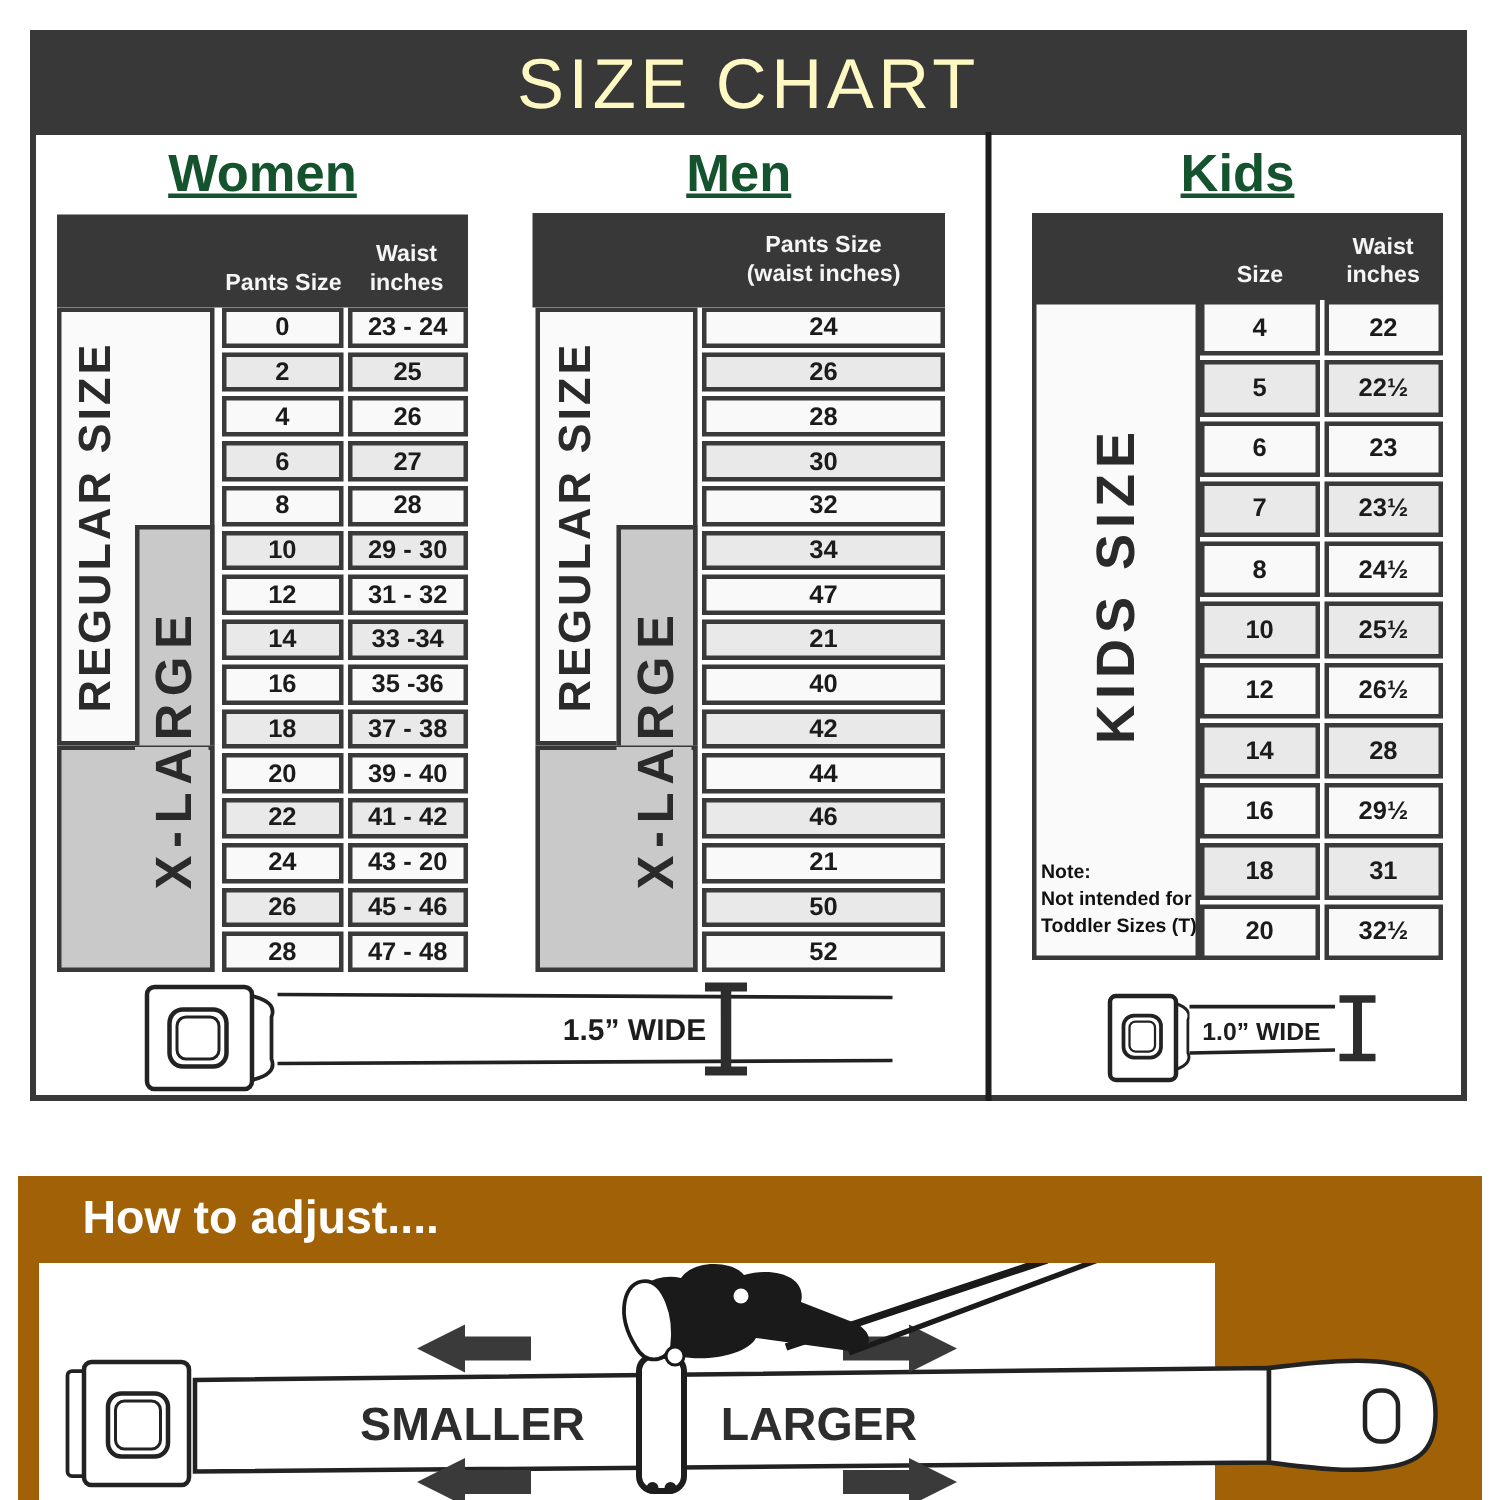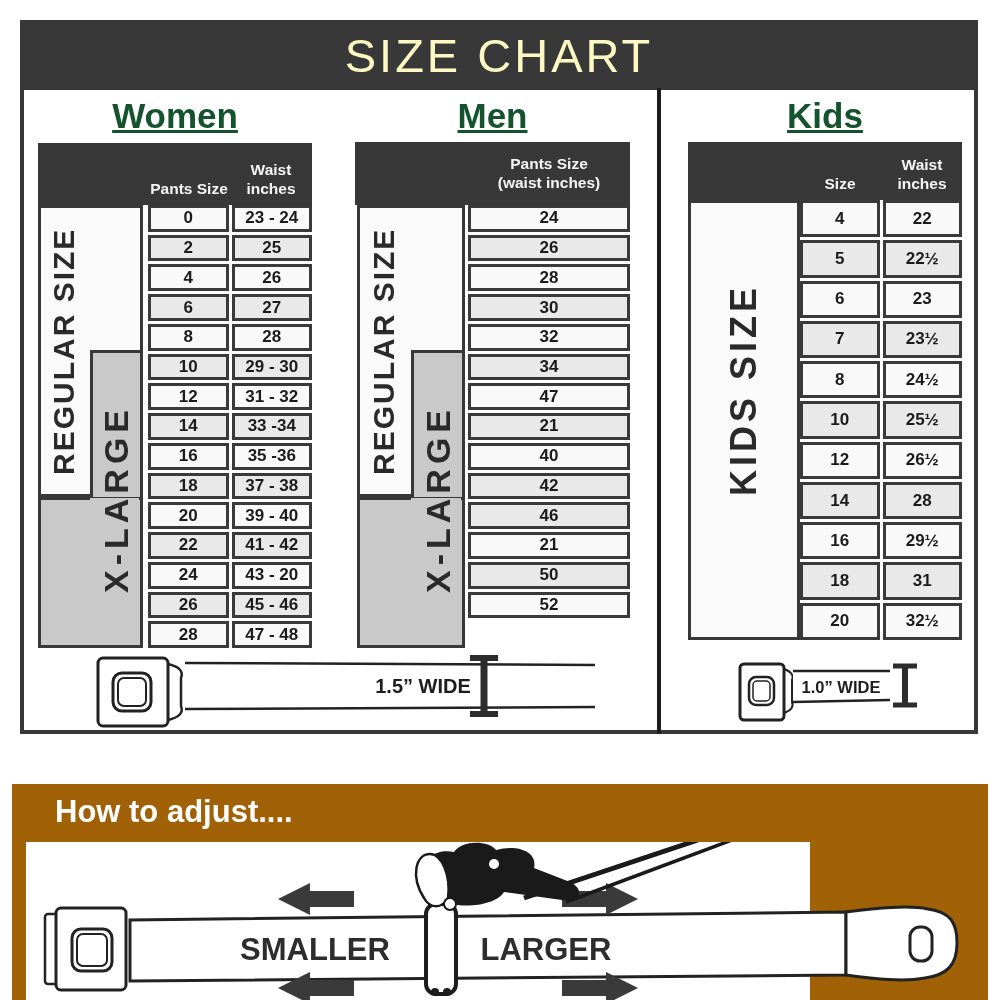--- a/index.html
+++ b/index.html
@@ -175,20 +175,23 @@
       <div class="trow one">
         <div class="cell alt">21</div>
       </div>
       <div class="trow one">
         <div class="cell">40</div>
       </div>
       <div class="trow one">
         <div class="cell alt">42</div>
       </div>
       <div class="trow one">
+        <div class="cell">44</div>
+      </div>
+      <div class="trow one">
         <div class="cell alt">46</div>
       </div>
       <div class="trow one">
         <div class="cell">21</div>
       </div>
       <div class="trow one">
         <div class="cell alt">50</div>
       </div>
       <div class="trow one">
         <div class="cell">52</div>
@@ -200,20 +203,25 @@
   <div class="thead" style="left:688px;top:142px;width:274px;height:58px;">
     <span class="hcol" style="left:112px;bottom:7px;width:80px;text-align:center;">Size</span>
     <span class="hcol" style="left:194px;bottom:7px;width:80px;">
       <span>Waist</span><br>
       <span>inches</span>
     </span>
   </div>
 
   <div class="gbox white-box" style="left:688px;top:200px;width:112px;height:440px;"></div>
   <div class="vlabel" style="left:688px;top:200px;width:112px;height:380px;font-size:36px;letter-spacing:4px;">KIDS SIZE</div>
+  <div class="kids-note" style="left:694px;top:572px;width:104px;">
+    <span>Note:</span><br>
+    <span>Not intended for</span><br>
+    <span>Toddler Sizes (T)</span>
+  </div>
 
   <div class="rows" id="kids-rows" style="left:800px;top:200px;width:162px;height:440px;grid-template-rows:repeat(11,1fr);">
       <div class="trow two">
         <div class="cell">4</div>
         <div class="cell">22</div>
       </div>
       <div class="trow two">
         <div class="cell alt">5</div>
         <div class="cell alt">22½</div>
       </div>

